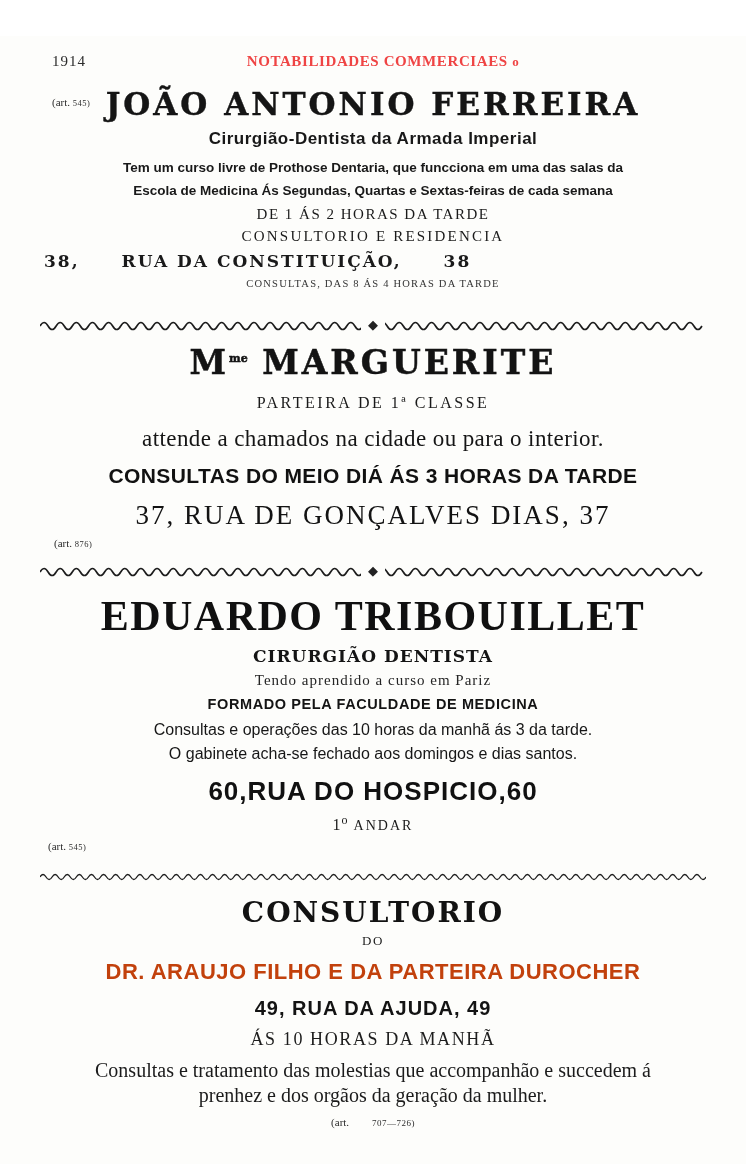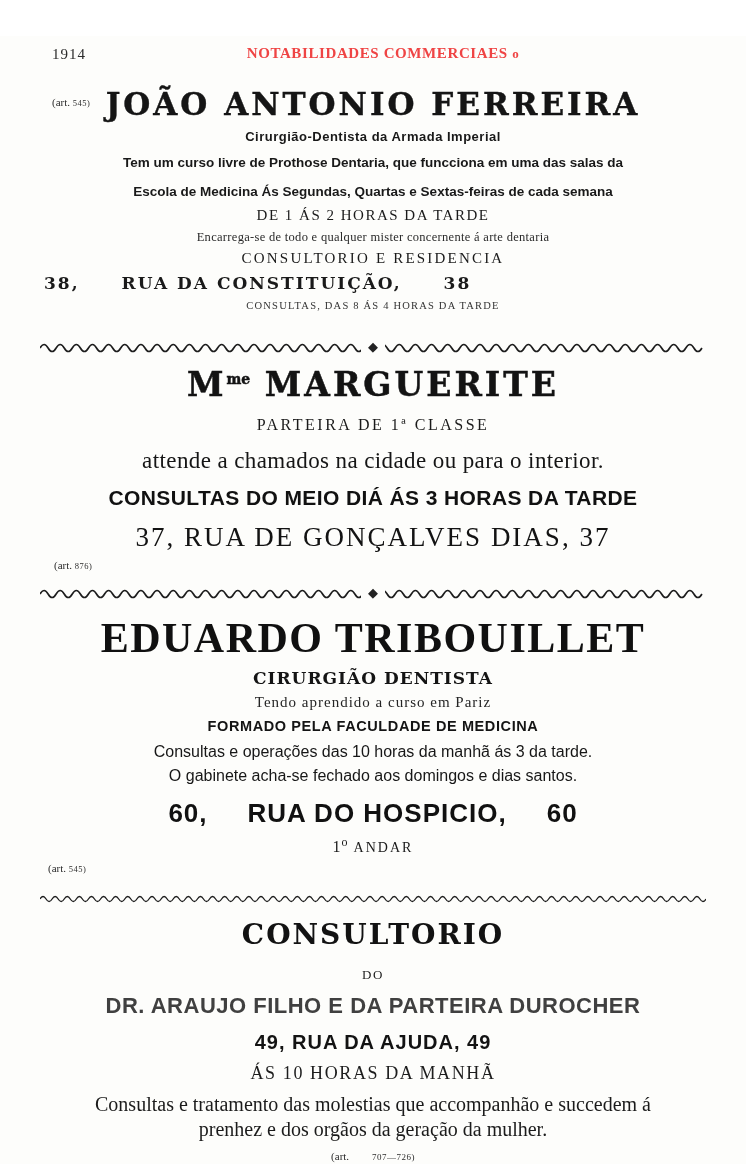--- a/index.html
+++ b/index.html
@@ -23,21 +23,21 @@
     padding: 0;
     box-sizing: border-box;
   }
 
   
   .running-head {
     position: relative;
     height: 34px;
     margin: 36px 52px 0 52px;
     display: flex;
-    align-items: center;
+    align-items: flex-end;
   }
   .folio {
     font-family: "Liberation Serif", serif;
     font-size: 15px;
     letter-spacing: 1px;
     color: #2b2b2b;
     width: 80px;
     padding-top: 2px;
   }
   .head-title {
@@ -72,21 +72,21 @@
     font-weight: bold;
     font-size: 31px;
     letter-spacing: 3px;
     margin-top: 16px;
     color: #151515;
     -webkit-text-stroke: 0.4px #151515;
   }
   .b1-sub {
     font-family: "Liberation Sans", sans-serif;
     font-weight: bold;
-    font-size: 13px;
+    font-size: 17px;
     letter-spacing: 0.5px;
     margin-top: 7px;
     color: #181818;
   }
   .b1-p {
     font-family: "Liberation Sans", sans-serif;
     font-weight: bold;
     font-size: 13.5px;
     line-height: 21px;
     margin-top: 8px;
@@ -163,21 +163,21 @@
   .b2-name {
     font-family: "DejaVu Serif", serif;
     font-weight: bold;
     font-size: 33px;
     letter-spacing: 3px;
     margin-top: 6px;
     color: #131313;
     -webkit-text-stroke: 0.5px #131313;
   }
   .b2-name sup {
-    font-size: 14px;
+    font-size: 11px;
     vertical-align: super;
     letter-spacing: 0;
   }
   .b2-sub {
     font-family: "Liberation Serif", serif;
     font-size: 16px;
     letter-spacing: 2.5px;
     margin-top: 12px;
   }
   .b2-attend {
@@ -243,21 +243,20 @@
     color: #171717;
   }
   .b3-addr {
     font-family: "Liberation Sans Narrow", "Liberation Sans", sans-serif;
     font-weight: bold;
     font-size: 26px;
     letter-spacing: 1px;
     margin-top: 10px;
     display: flex;
     justify-content: center;
-    gap: 40px;
     color: #111;
   }
   .b3-andar {
     font-family: "Liberation Serif", serif;
     font-size: 16px;
     letter-spacing: 1px;
     margin-top: 6px;
   }
   .b3-andar .sup { font-size: 12px; vertical-align: super; }
   .b3-andar .word { font-size: 14px; letter-spacing: 2px; }
@@ -268,29 +267,29 @@
     font-weight: bold;
     font-size: 28px;
     letter-spacing: 2px;
     margin-top: 8px;
     color: #121212;
   }
   .b4-do {
     font-family: "Liberation Serif", serif;
     font-size: 13px;
     letter-spacing: 1.5px;
-    margin-top: 16px;
+    margin-top: 4px;
   }
   .b4-names {
     font-family: "Liberation Sans Narrow", "Liberation Sans", sans-serif;
     font-weight: bold;
     font-size: 22px;
     letter-spacing: 0.5px;
     margin-top: 10px;
-    color: #404040;
+    color: #c2410c;
   }
   .b4-addr {
     font-family: "Liberation Sans Narrow", "Liberation Sans", sans-serif;
     font-weight: bold;
     font-size: 20px;
     letter-spacing: 1px;
     margin-top: 12px;
     color: #131313;
   }
   .b4-hours {
@@ -328,23 +327,22 @@
     <div class="head-title">
       <span>NOTABILIDADES COMMERCIAES</span>
       <span class="mark">o</span>
     </div>
   </div>
 
   <div class="ad" style="margin-top:2px;">
     <div class="line b1-name">JOÃO ANTONIO FERREIRA</div>
     <div class="line b1-sub">Cirurgião-Dentista da Armada Imperial</div>
     <div class="line b1-p">Tem um curso livre de Prothose Dentaria, que funcciona em uma das salas da</div>
-    <div class="line b1-p" style="margin-top:8px;">Escola de Medicina Ás Segundas, Quartas e Sextas-feiras de cada semana</div>
+    <div class="line b1-p" style="margin-top:2px;">Escola de Medicina Ás Segundas, Quartas e Sextas-feiras de cada semana</div>
     <div class="line b1-hours">DE 1 ÁS 2 HORAS DA TARDE</div>
-    <div class="line b1-enc">Encarrega-se de todo e qualquer mister concernente á arte dentaria</div>
     <div class="line b1-cons">CONSULTORIO  E  RESIDENCIA</div>
     <div class="b1-addr">
       <span class="num">38,</span>
       <span>RUA DA CONSTITUIÇÃO,</span>
       <span class="num">38</span>
     </div>
     <div class="line b1-foot">CONSULTAS, DAS 8 ÁS 4 HORAS DA TARDE</div>
     <div class="art pos-art-1" style="top:10px;">
       <span>(art.</span>
       <span class="small">545)</span>

